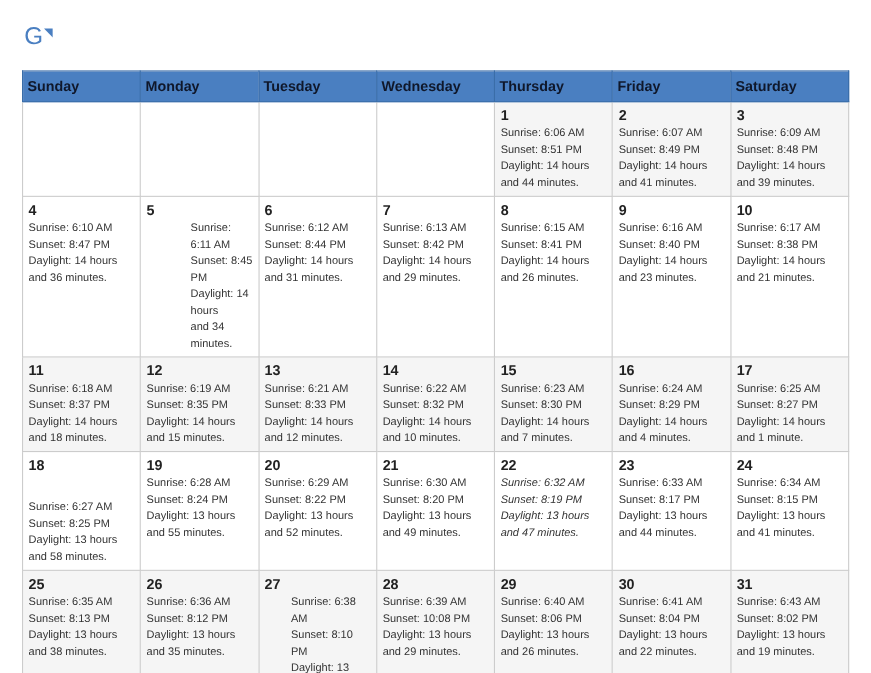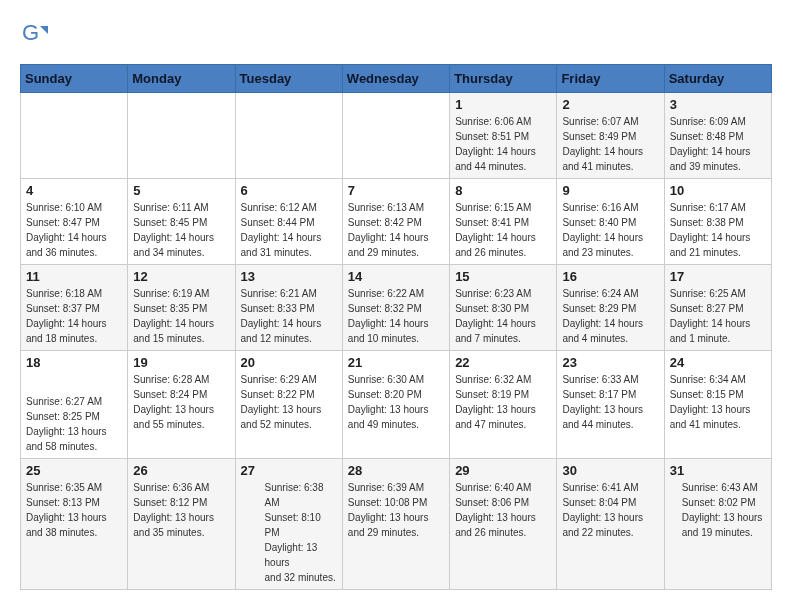--- a/index.html
+++ b/index.html
@@ -154,21 +154,21 @@
       <tr>
         <td>
           <span class="day-number">4</span>
           <div class="cell-info" style="white-space: pre-line;">Sunrise: 6:10 AM
 Sunset: 8:47 PM
 Daylight: 14 hours
 and 36 minutes.</div>
         </td>
         <td>
           <span class="day-number">5</span>
-          <div class="cell-info" style="white-space: pre-line;">Sunrise: 6:11 AM
+          <div class="cell-info" style="white-space: pre-line; margin-left: 40px;">Sunrise: 6:11 AM
 Sunset: 8:45 PM
 Daylight: 14 hours
 and 34 minutes.</div>
         </td>
         <td>
           <span class="day-number">6</span>
           <div class="cell-info" style="white-space: pre-line;">Sunrise: 6:12 AM
 Sunset: 8:44 PM
 Daylight: 14 hours
 and 31 minutes.</div>
@@ -277,21 +277,21 @@
         </td>
         <td>
           <span class="day-number">21</span>
           <div class="cell-info" style="white-space: pre-line;">Sunrise: 6:30 AM
 Sunset: 8:20 PM
 Daylight: 13 hours
 and 49 minutes.</div>
         </td>
         <td>
           <span class="day-number">22</span>
-          <div class="cell-info" style="white-space: pre-line;">Sunrise: 6:32 AM
+          <div class="cell-info" style="white-space: pre-line; font-style: italic;">Sunrise: 6:32 AM
 Sunset: 8:19 PM
 Daylight: 13 hours
 and 47 minutes.</div>
         </td>
         <td>
           <span class="day-number">23</span>
           <div class="cell-info" style="white-space: pre-line;">Sunrise: 6:33 AM
 Sunset: 8:17 PM
 Daylight: 13 hours
 and 44 minutes.</div>
@@ -342,20 +342,20 @@
         </td>
         <td>
           <span class="day-number">30</span>
           <div class="cell-info" style="white-space: pre-line;">Sunrise: 6:41 AM
 Sunset: 8:04 PM
 Daylight: 13 hours
 and 22 minutes.</div>
         </td>
         <td>
           <span class="day-number">31</span>
-          <div class="cell-info" style="white-space: pre-line; margin-left: 12px;">Sunrise: 6:43 AM
+          <div class="cell-info" style="white-space: pre-line;">Sunrise: 6:43 AM
 Sunset: 8:02 PM
 Daylight: 13 hours
 and 19 minutes.</div>
         </td>
       </tr>
     </tbody>
 </table>
 
 </body></html>

